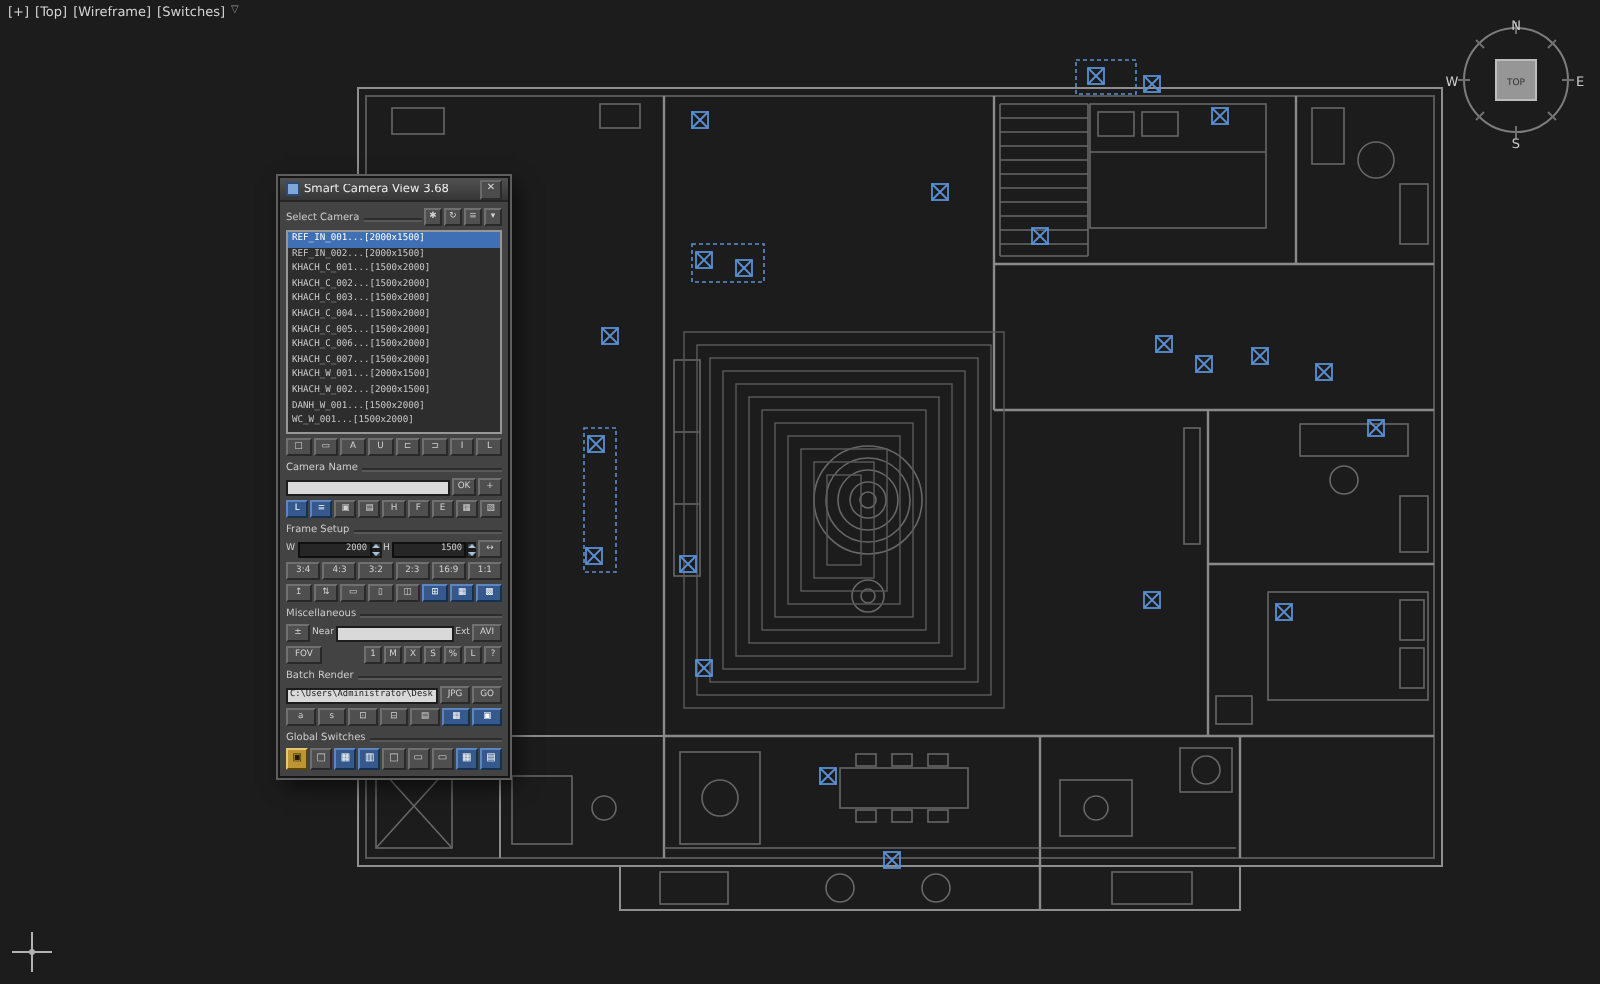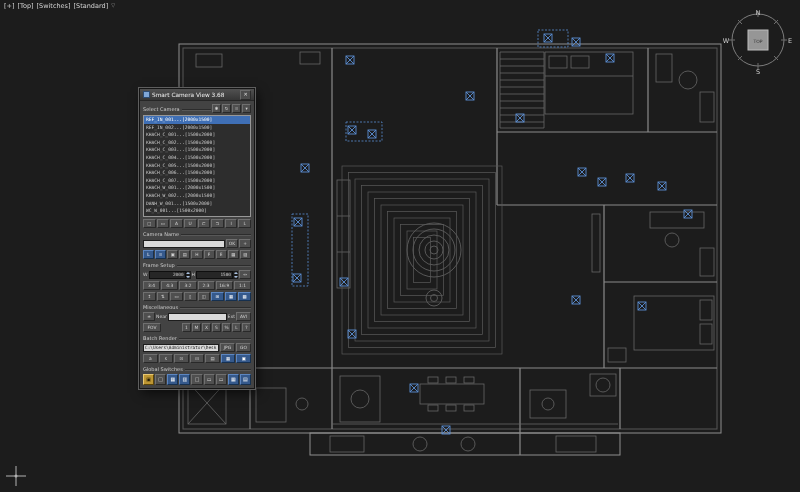--- a/index.html
+++ b/index.html
@@ -186,22 +186,22 @@
     <g stroke="#5b8fd4" fill="none" stroke-width="0.8" stroke-dasharray="2 1.5">
       <rect x="538" y="30" width="30" height="17"></rect>
       <rect x="346" y="122" width="36" height="19"></rect>
       <rect x="292" y="214" width="16" height="72"></rect>
     </g>
   </svg>
 
   <div class="vp-labels">
     <span class="vpl">[+]</span>
     <span class="vpl">[Top]</span>
+    <span class="vpl">[Wireframe]</span>
     <span class="vpl">[Switches]</span>
-    <span class="vpl">[Standard]</span>
     <span class="vpl vp-filter">▽</span>
   </div>
 
   <svg class="compass" width="72" height="72">
     <circle cx="36" cy="36" r="26" stroke="#7d7d7d" fill="none"></circle>
     <path d="M36 7 V13 M36 59 V65 M7 36 H13 M59 36 H65 M16 16 l4 4 M56 16 l-4 4 M16 56 l4 -4 M56 56 l-4 -4" stroke="#6f6f6f" fill="none"></path>
     <text class="cmp" x="36" y="11" text-anchor="middle">N</text>
     <text class="cmp" x="36" y="70" text-anchor="middle">S</text>
     <text class="cmp" x="4" y="39" text-anchor="middle">W</text>
     <text class="cmp" x="68" y="39" text-anchor="middle">E</text>

